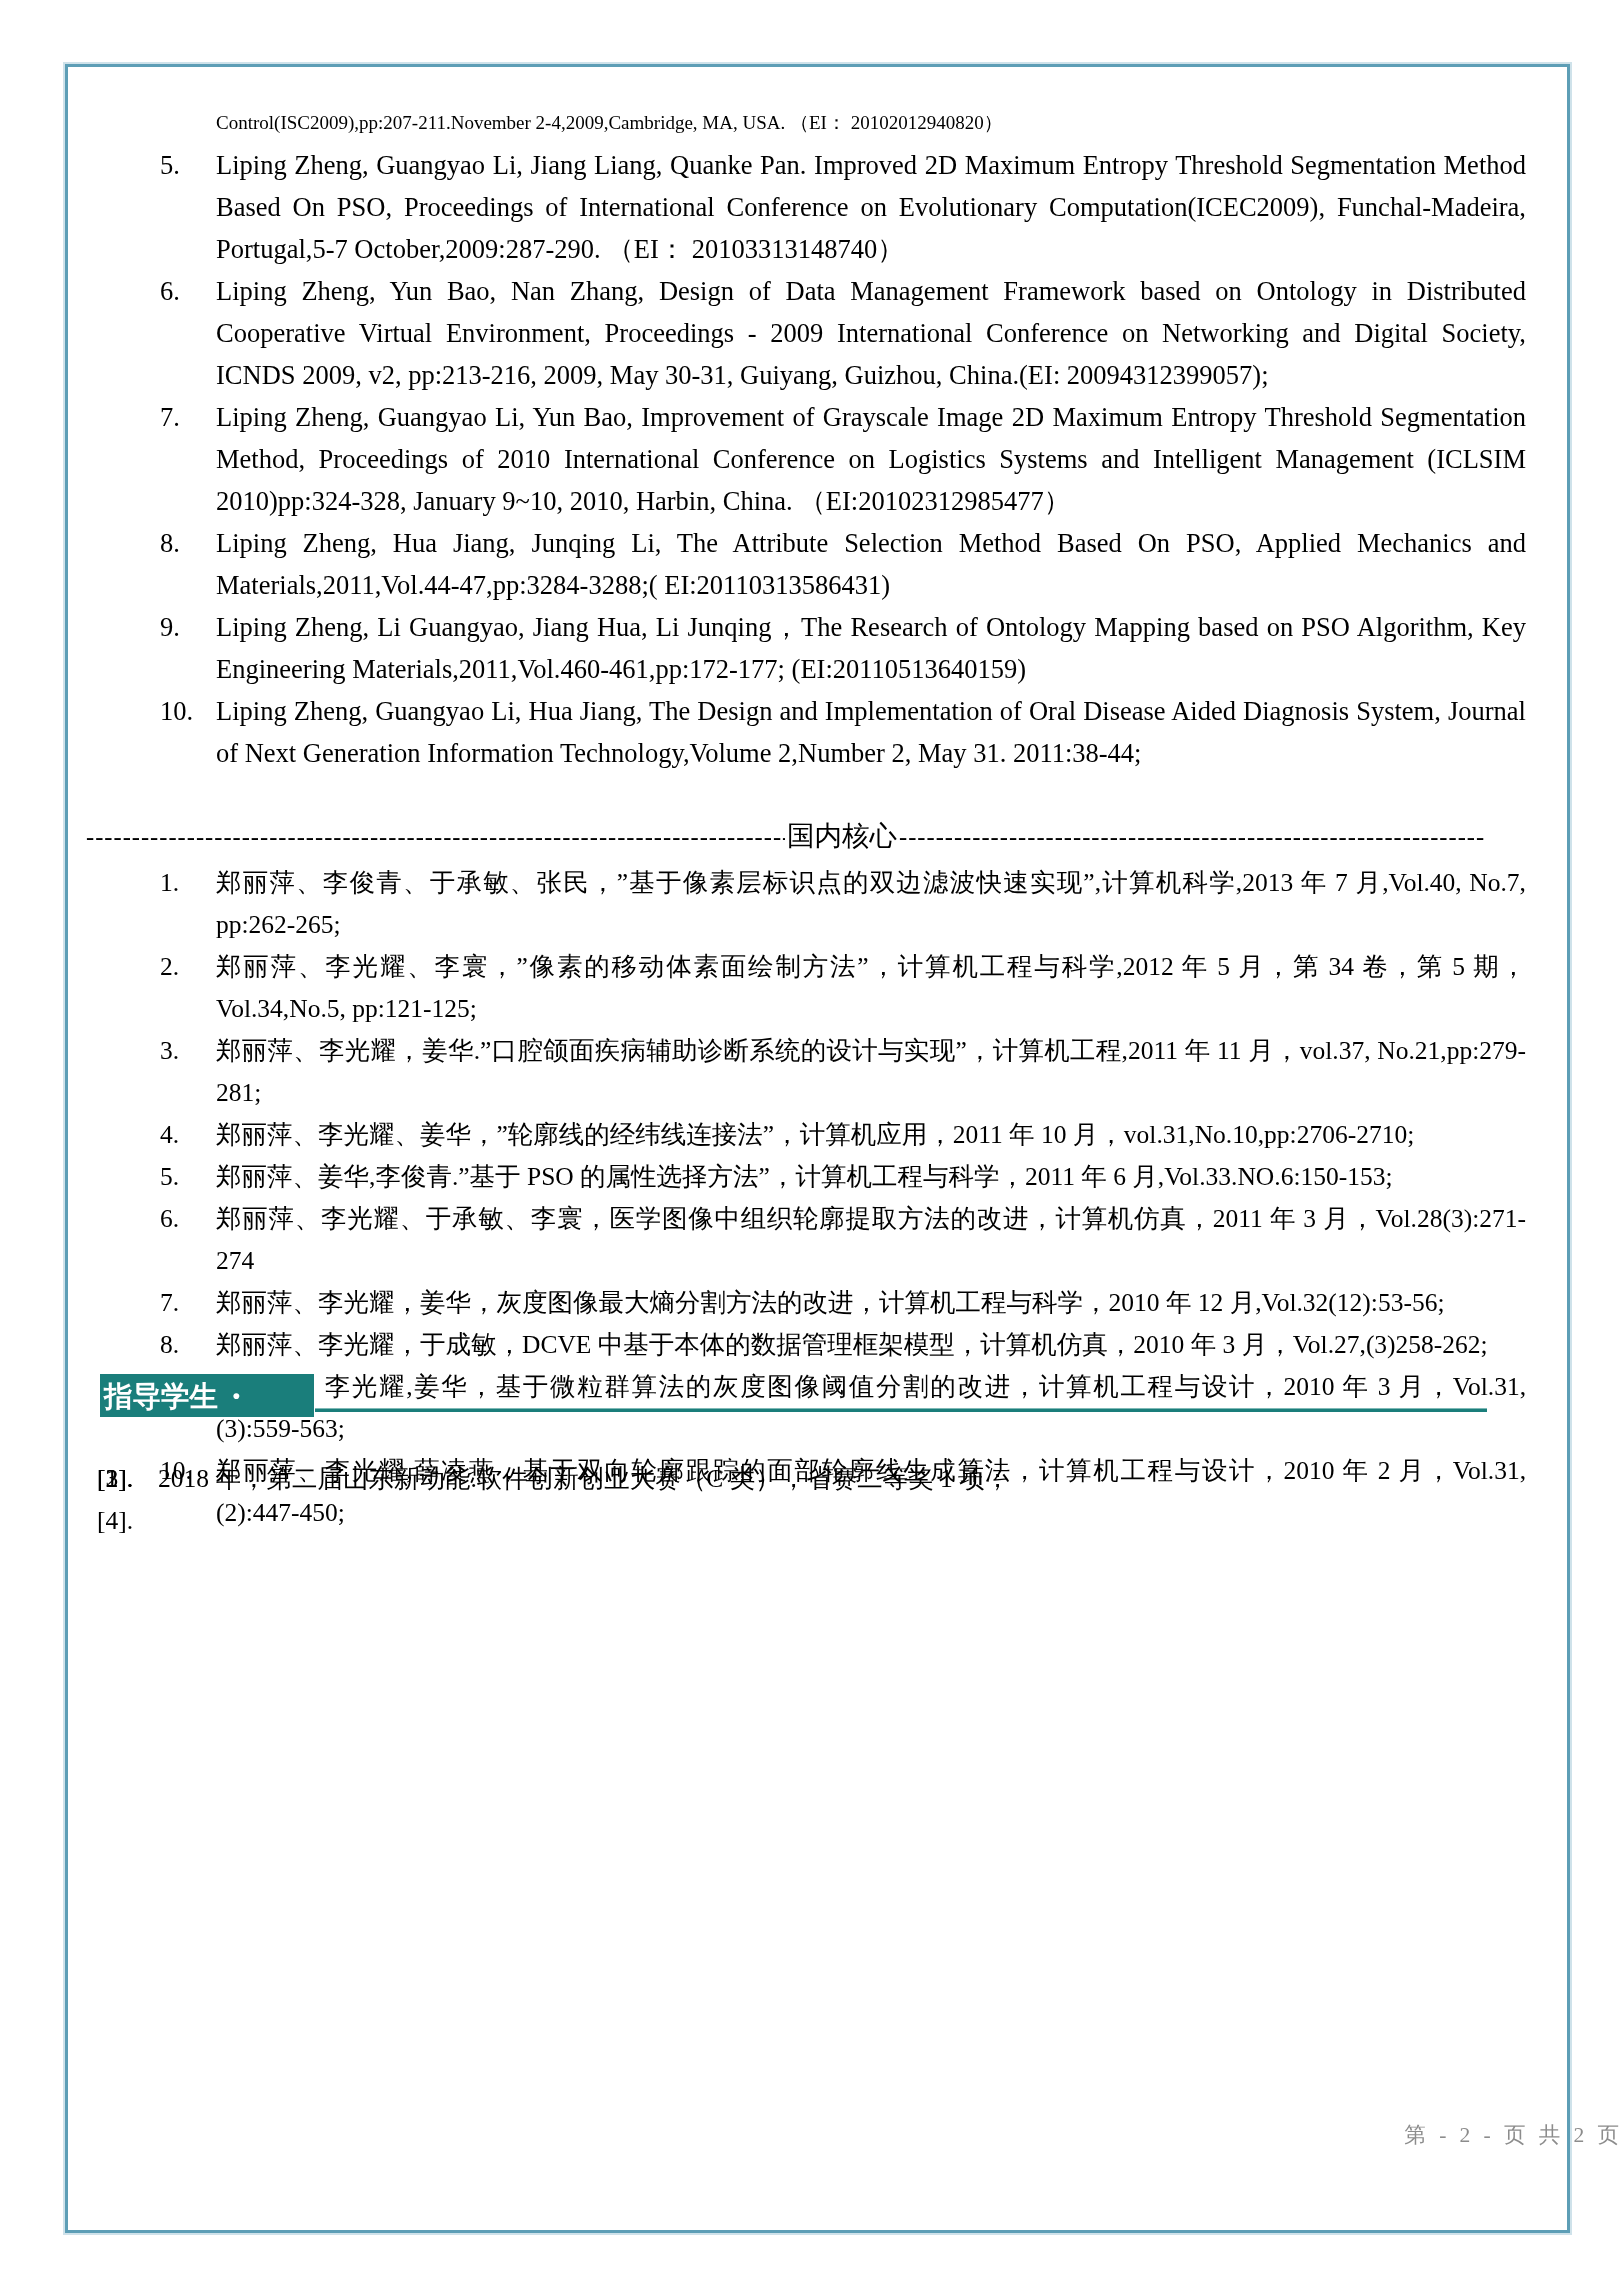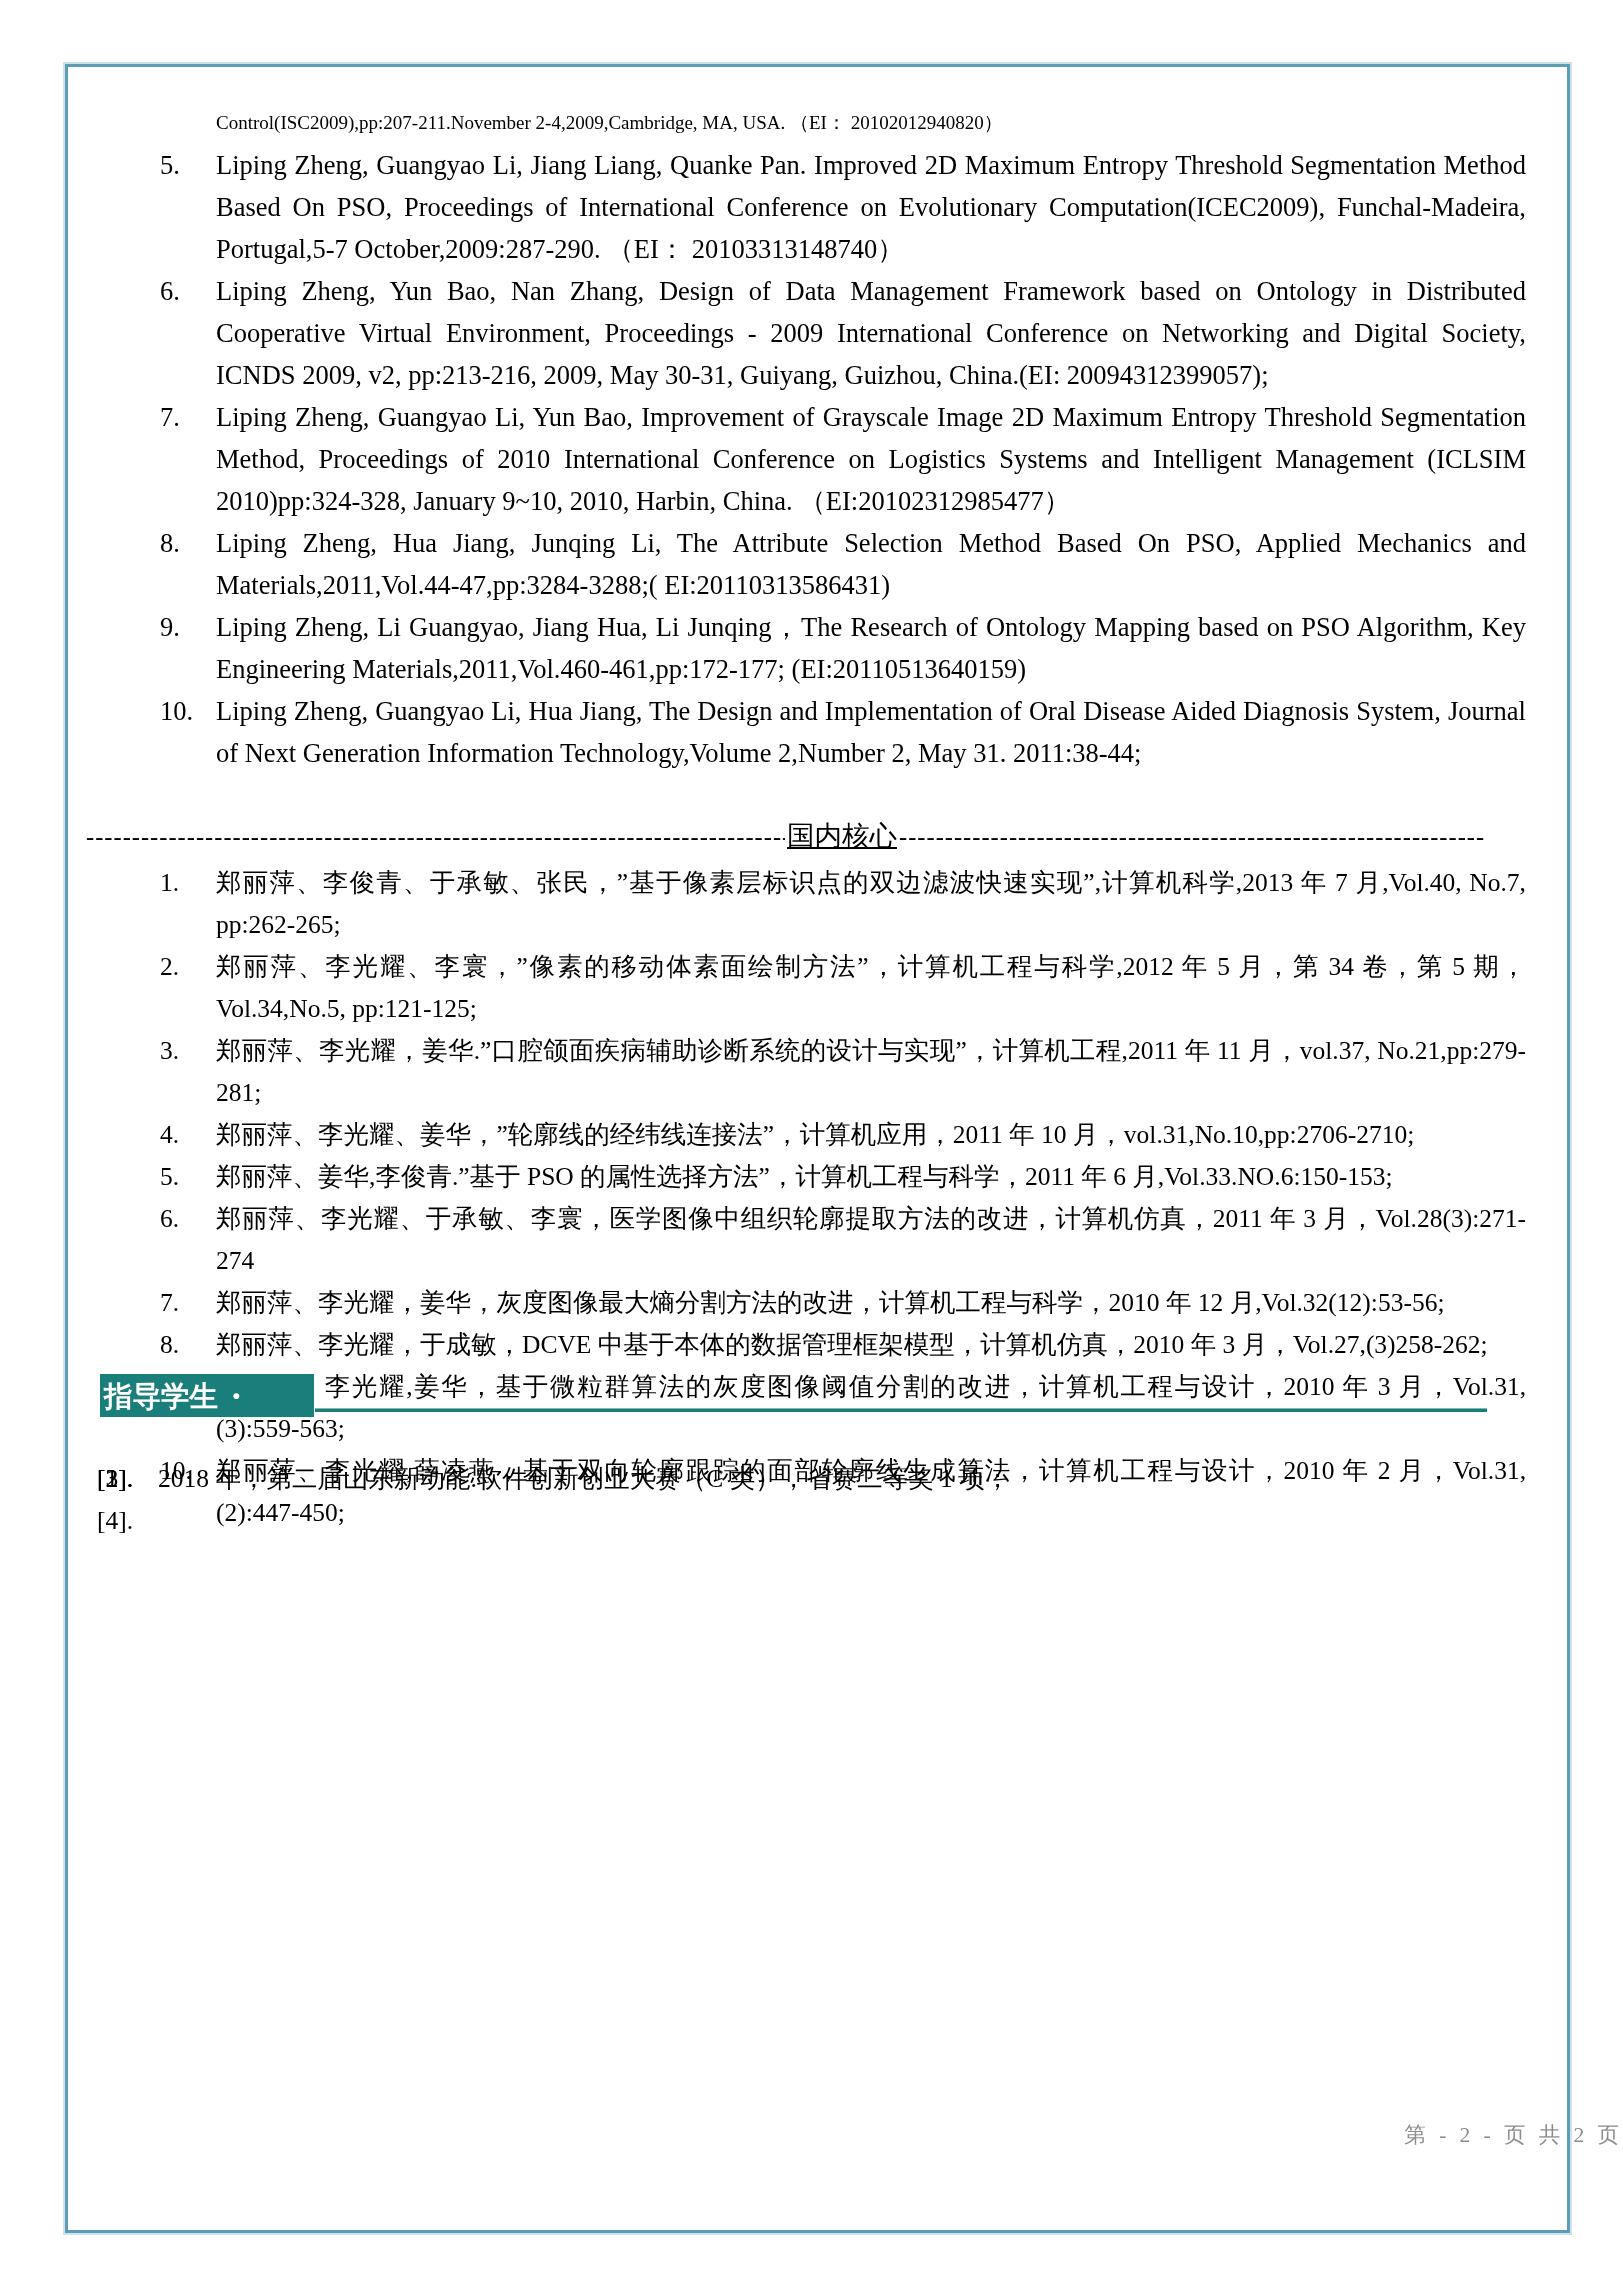--- a/index.html
+++ b/index.html
@@ -35,21 +35,21 @@
   .sep {
     position: absolute; left: 86px; top: 815px;
     width: 1443px; height: 42px;
     font-size: 24.5px; line-height: 42px;
     display: flex; align-items: baseline;
     overflow: hidden;
   }
   .sep-dash { overflow: hidden; white-space: nowrap; letter-spacing: 1px; }
   .sep-dash.left  { width: 699px; }
   .sep-dash.right { width: 586px; }
-  .sep-label { font-size: 27.5px; white-space: nowrap; padding: 0 2px; text-decoration: underline; }
+  .sep-label { font-size: 27.5px; white-space: nowrap; padding: 0 2px; }
   
   .zh-list {
     position: absolute; left: 160px; top: 862px;
     width: 1366px;
     font-size: 25.5px; line-height: 42px;
   }
   
   .stu-box {
     position: absolute; left: 100px; top: 1374px;
     width: 214px; height: 43px;

